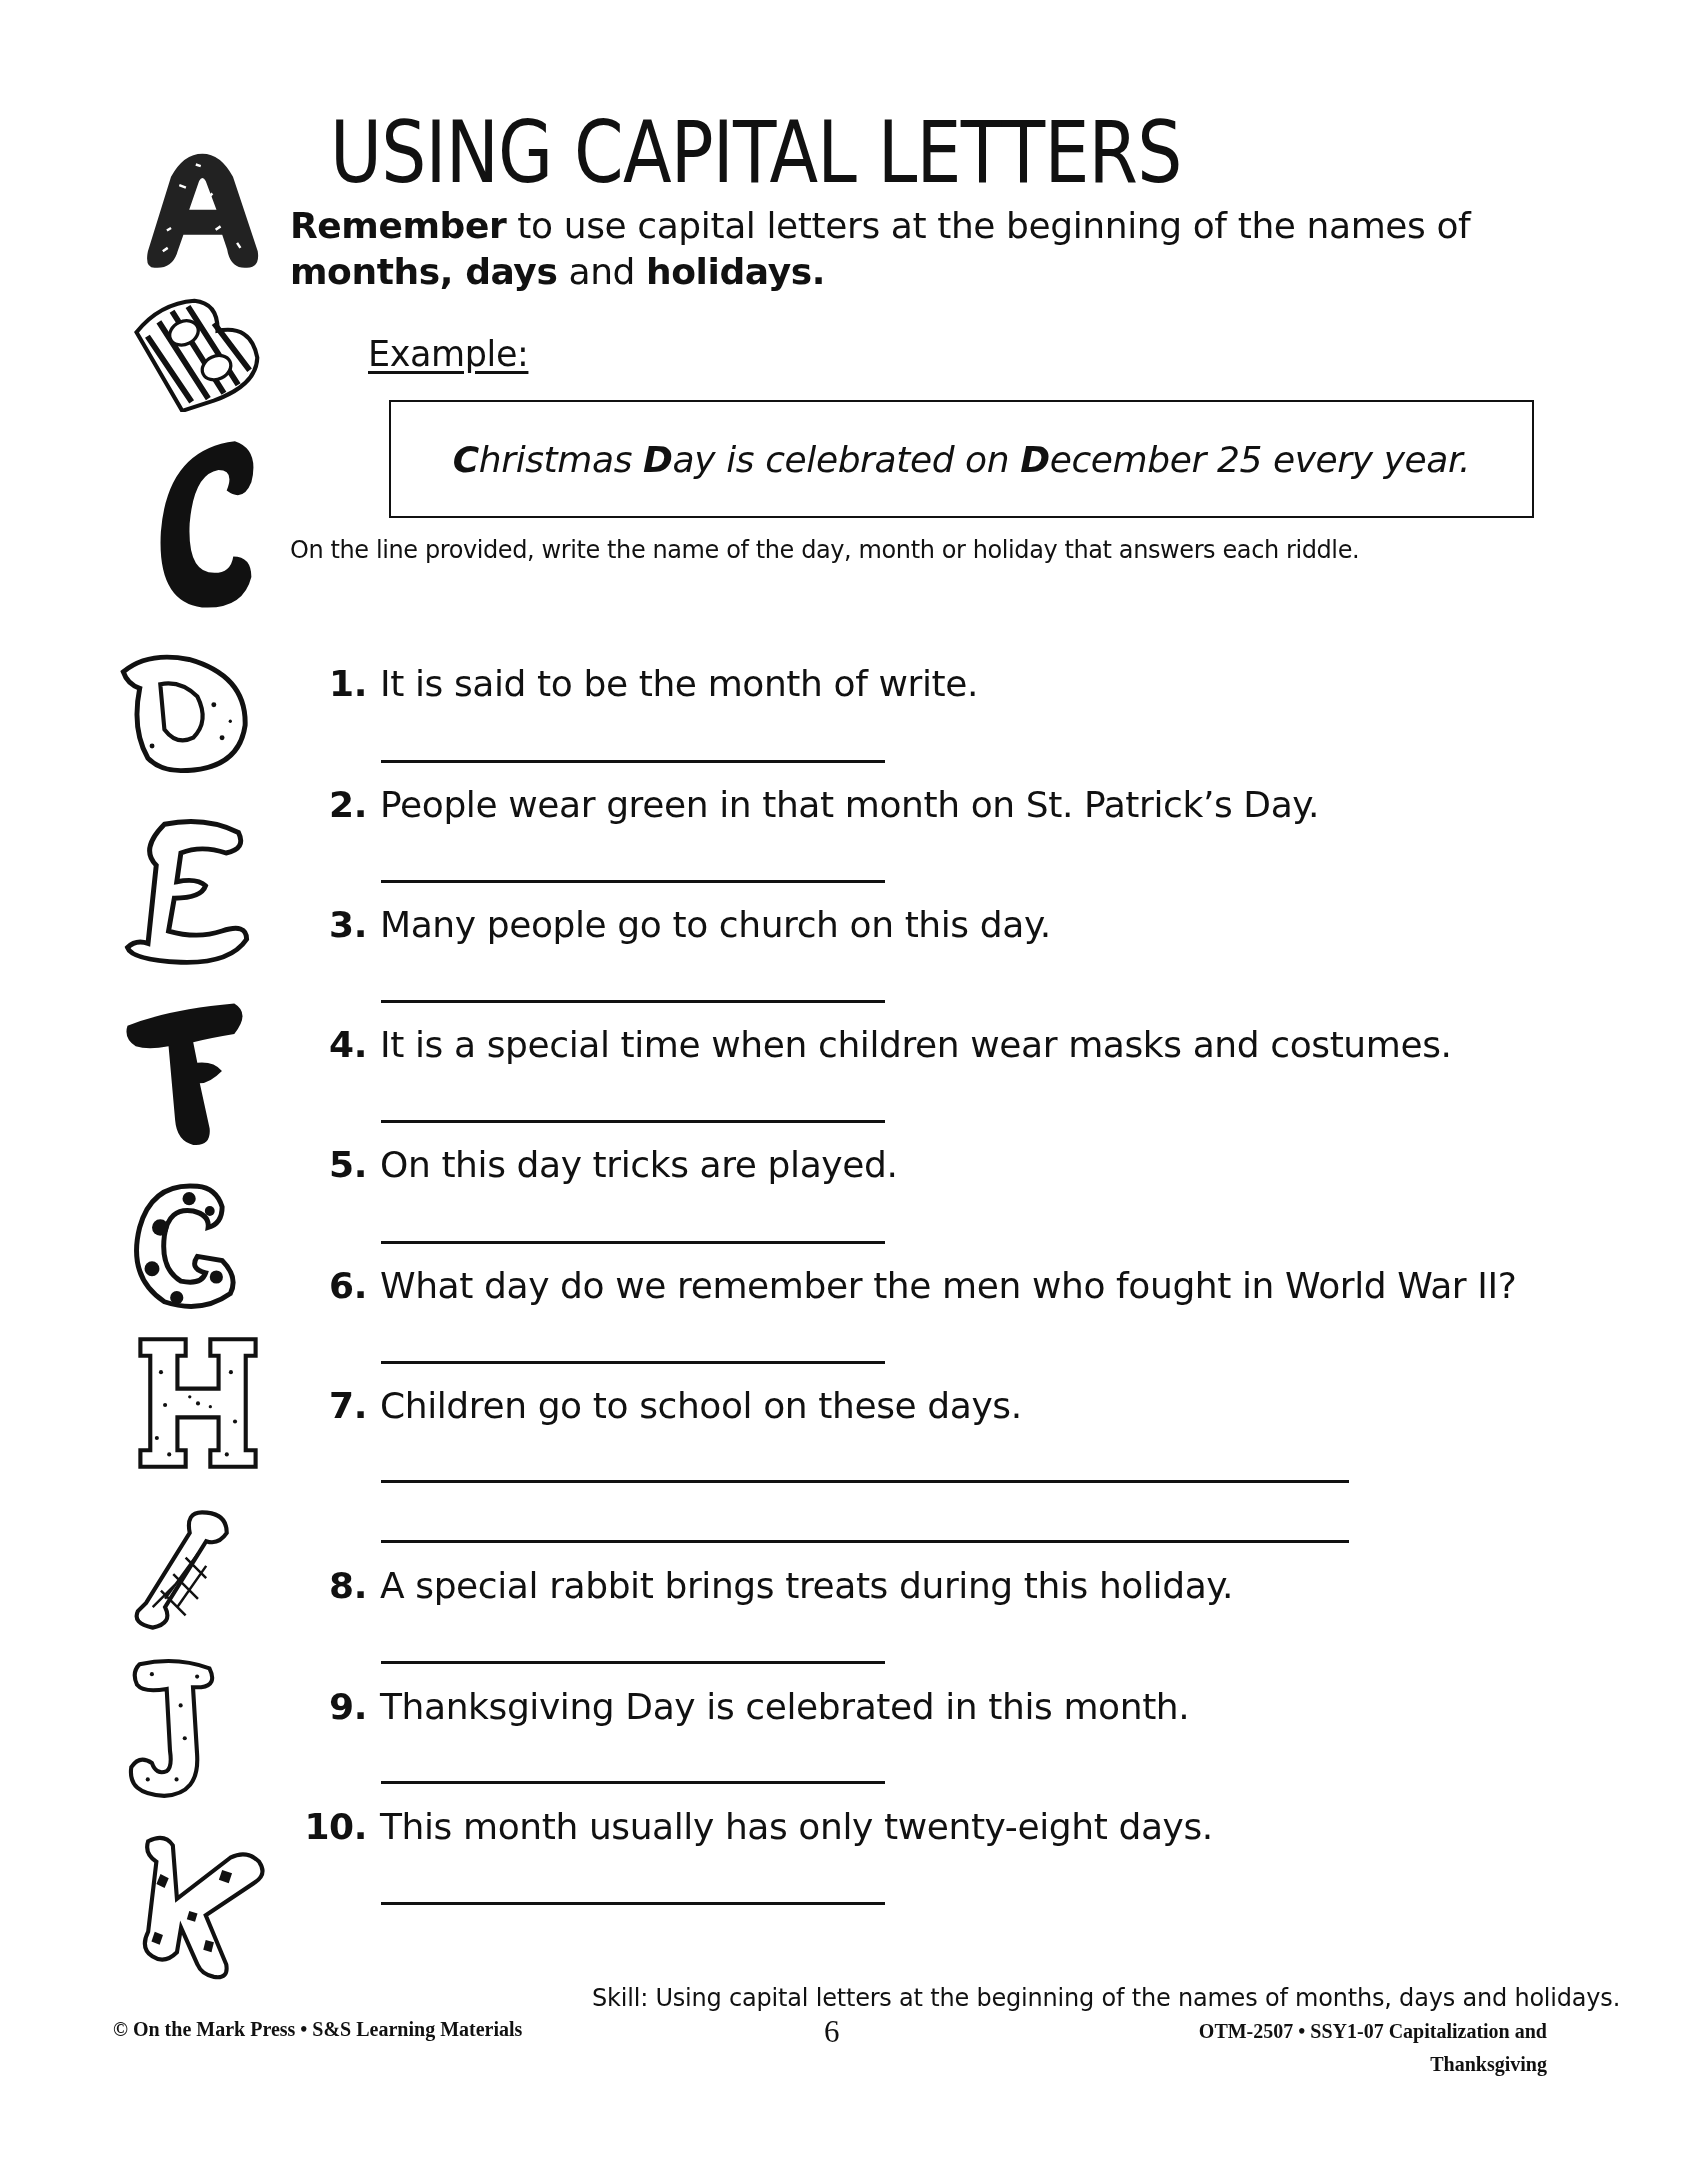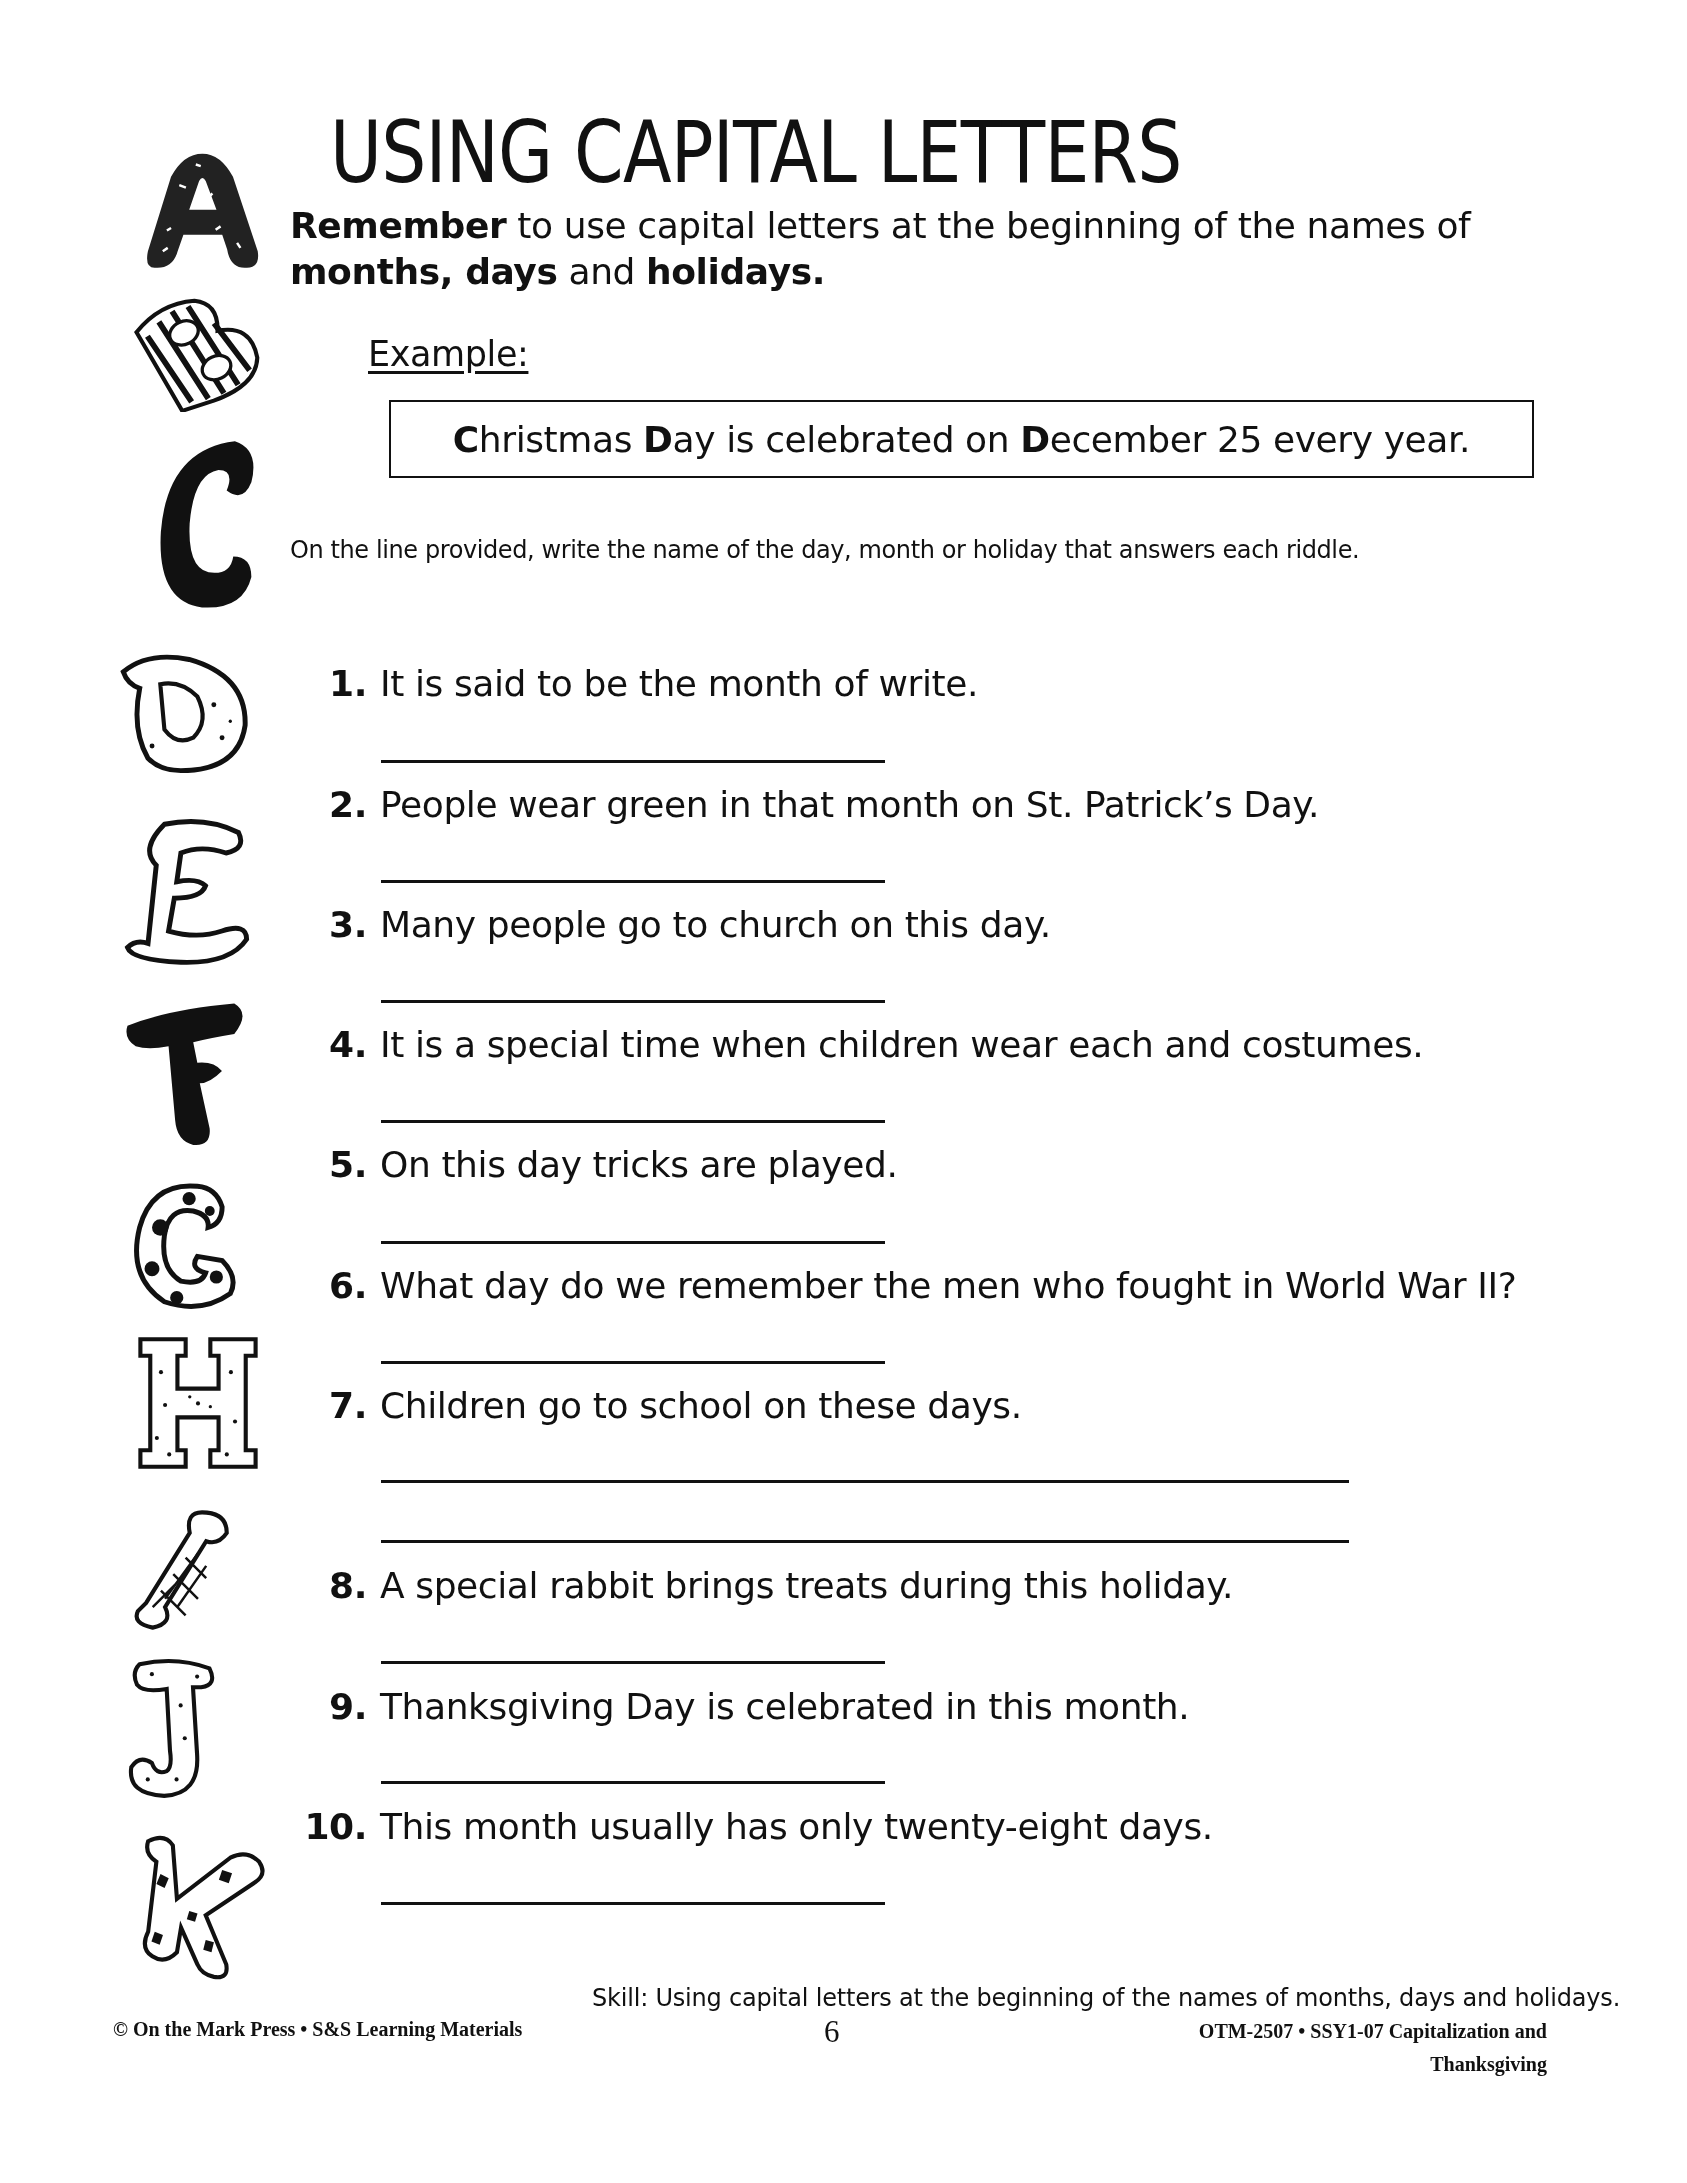--- a/index.html
+++ b/index.html
@@ -2,21 +2,21 @@
 <html style="font-size:13px"><head>
 <meta charset="utf-8">
 <style>
   html, body { margin:0; padding:0; background:#ffffff; }
   body { width:1687px; height:2183px; position:relative; overflow:hidden; color:#111; font-family:"DejaVu Sans", sans-serif; }
   .abs { position:absolute; }
   .title { left:330px; top:103px; font-size:79px; font-family:"DejaVu Sans Condensed","DejaVu Sans", sans-serif; letter-spacing:-0.8px; font-weight:normal; transform:scaleY(1.08); transform-origin:left top; white-space:nowrap; }
   .intro { left:290px; top:196px; font-size:36px; line-height:46px; width:1252px; letter-spacing:-0.4px;margin-top:7px; }
   .intro b { font-weight:bold; }
   .example-label { left:368px; top:334px; font-size:35px; font-weight:normal; text-decoration:underline; text-underline-offset:5px; letter-spacing:-0.4px; }
-  .example-box { left:389px; top:400px; width:1145px; height:78px; border:2.5px solid #111; box-sizing:border-box; display:flex; align-items:center; justify-content:center; font-size:36px; letter-spacing:-0.4px; }
+  .example-box { left:389px; top:400px; width:1145px; height:118px; border:2.5px solid #111; box-sizing:border-box; display:flex; align-items:center; justify-content:center; font-size:36px; letter-spacing:-0.4px;font-style:italic; }
   .example-box b { font-weight:bold; }
   .instructions { left:290px; top:517px; font-size:24px; line-height:66px; width:1252px; letter-spacing:-0.4px; }
   .q { left:313px; font-size:36px; white-space:nowrap; letter-spacing:-0.4px; }
   .q .num { font-weight:bold; display:inline-block; width:54px; text-align:right; margin-right:13px; }
   .q.ten .num { width:54px; }
   .ans { height:2.5px; background:#111; left:381px; }
   .ans.short { width:504px; }
   .ans.long { width:968px; }
   .skill { left:592px; top:1984px; font-size:24px; white-space:nowrap; letter-spacing:-0.2px; }
   .foot { font-family:"Liberation Serif","DejaVu Serif", serif; font-weight:bold; font-size:20px; white-space:nowrap; }
@@ -133,21 +133,21 @@
 
 <div class="abs q" style="top:663px"><span class="num">1.</span><span>It is said to be the month of write.</span></div>
 <div class="abs ans short" style="top:760px"></div>
 
 <div class="abs q" style="top:784px"><span class="num">2.</span><span>People wear green in that month on St. Patrick’s Day.</span></div>
 <div class="abs ans short" style="top:880px"></div>
 
 <div class="abs q" style="top:904px"><span class="num">3.</span><span>Many people go to church on this day.</span></div>
 <div class="abs ans short" style="top:1000px"></div>
 
-<div class="abs q" style="top:1024px"><span class="num">4.</span><span>It is a special time when children wear each and costumes.</span></div>
+<div class="abs q" style="top:1024px"><span class="num">4.</span><span>It is a special time when children wear masks and costumes.</span></div>
 <div class="abs ans short" style="top:1120px"></div>
 
 <div class="abs q" style="top:1144px"><span class="num">5.</span><span>On this day tricks are played.</span></div>
 <div class="abs ans short" style="top:1241px"></div>
 
 <div class="abs q" style="top:1265px"><span class="num">6.</span><span>What day do we remember the men who fought in World War II?</span></div>
 <div class="abs ans short" style="top:1361px"></div>
 
 <div class="abs q" style="top:1385px"><span class="num">7.</span><span>Children go to school on these days.</span></div>
 <div class="abs ans long" style="top:1480px"></div>

